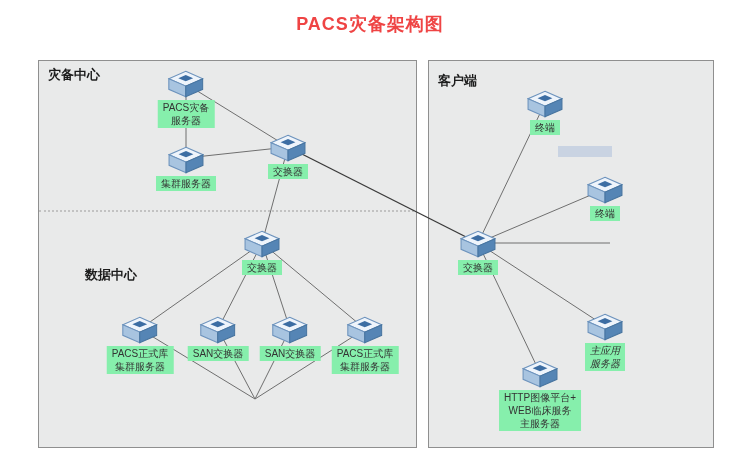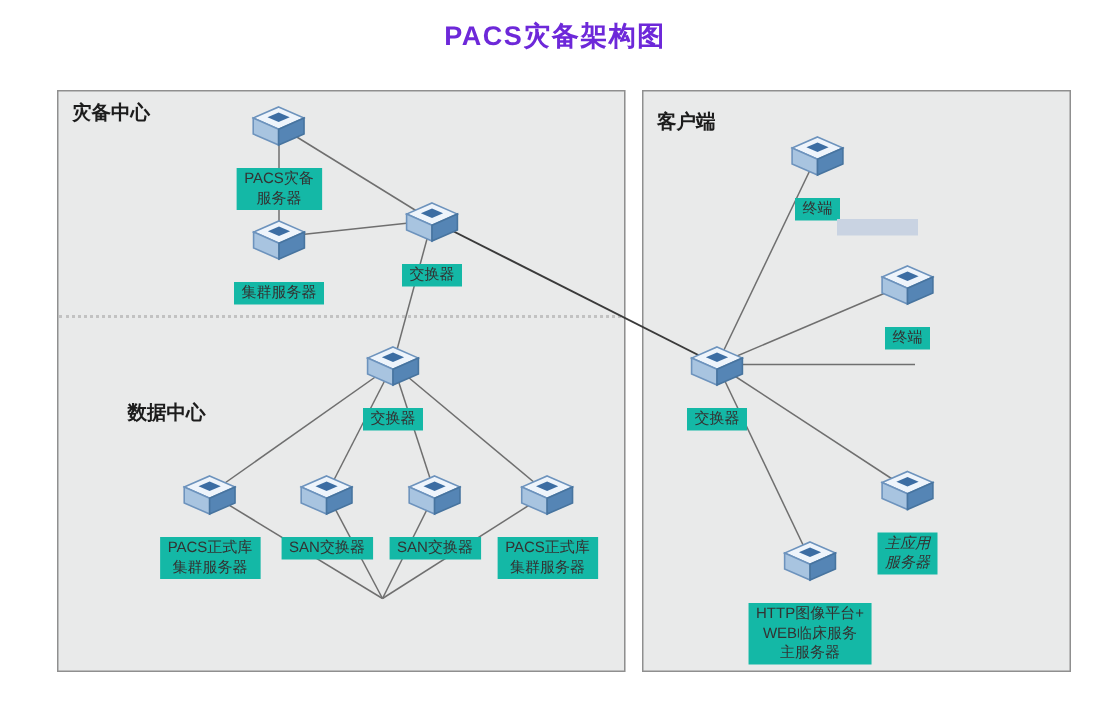--- a/index.html
+++ b/index.html
@@ -2,41 +2,41 @@
 <html><head>
 <meta charset="utf-8">
 <style>
   html,body{margin:0;padding:0;background:#ffffff;}
   .canvas{
     position:relative;width:740px;height:469px;background:#ffffff;
     font-family:"Liberation Sans","DejaVu Sans",sans-serif;overflow:hidden;
   }
   .title{
     position:absolute;top:12px;left:0;width:100%;margin:0;
-    text-align:center;font-size:18px;font-weight:bold;color:#6d28d9;letter-spacing:1px;
+    text-align:center;font-size:18px;font-weight:bold;color:#ef4444;letter-spacing:1px;
   }
   .panel{position:absolute;background:#e9eaea;border:1px solid #8f8f8f;z-index:1;}
   .panel-left{left:38px;top:60px;width:377px;height:386px;}
   .panel-right{left:428px;top:60px;width:284px;height:386px;}
   .section-label{position:absolute;font-size:13px;font-weight:600;color:#1c1c1c;z-index:4;}
   .lbl-dr{left:48px;top:66px;}
   .lbl-dc{left:85px;top:228px;margin-top:38px;}
   .lbl-client{left:438px;top:72px;}
   .divider{
     position:absolute;left:39px;top:210px;width:375px;height:0;
     border-top:2px dotted #c2c2c2;z-index:2;
   }
   .wires{position:absolute;left:0;top:0;z-index:2;}
   .node{
     position:absolute;display:flex;flex-direction:column;align-items:center;
     transform:translateX(-50%);z-index:3;
   }
   .nicon{width:36px;height:28px;display:block;}
   .nlabel{
-    margin-top:14px;background:#14b8a6;color:#333333;font-size:10px;line-height:1.3;
+    margin-top:2px;background:#86efac;color:#333333;font-size:10px;line-height:1.3;
     padding:1px 5px;text-align:center;white-space:pre-line;
   }
   .blank-label{
     position:absolute;left:558px;top:146px;width:54px;height:11px;
     background:#c9d3e2;z-index:3;
   }
   
   #n-pacs-dr{left:186px;top:70px;}
   #n-dr-storage{left:186px;top:146px;}
   #n-dr-switch{left:288px;top:134px;}

